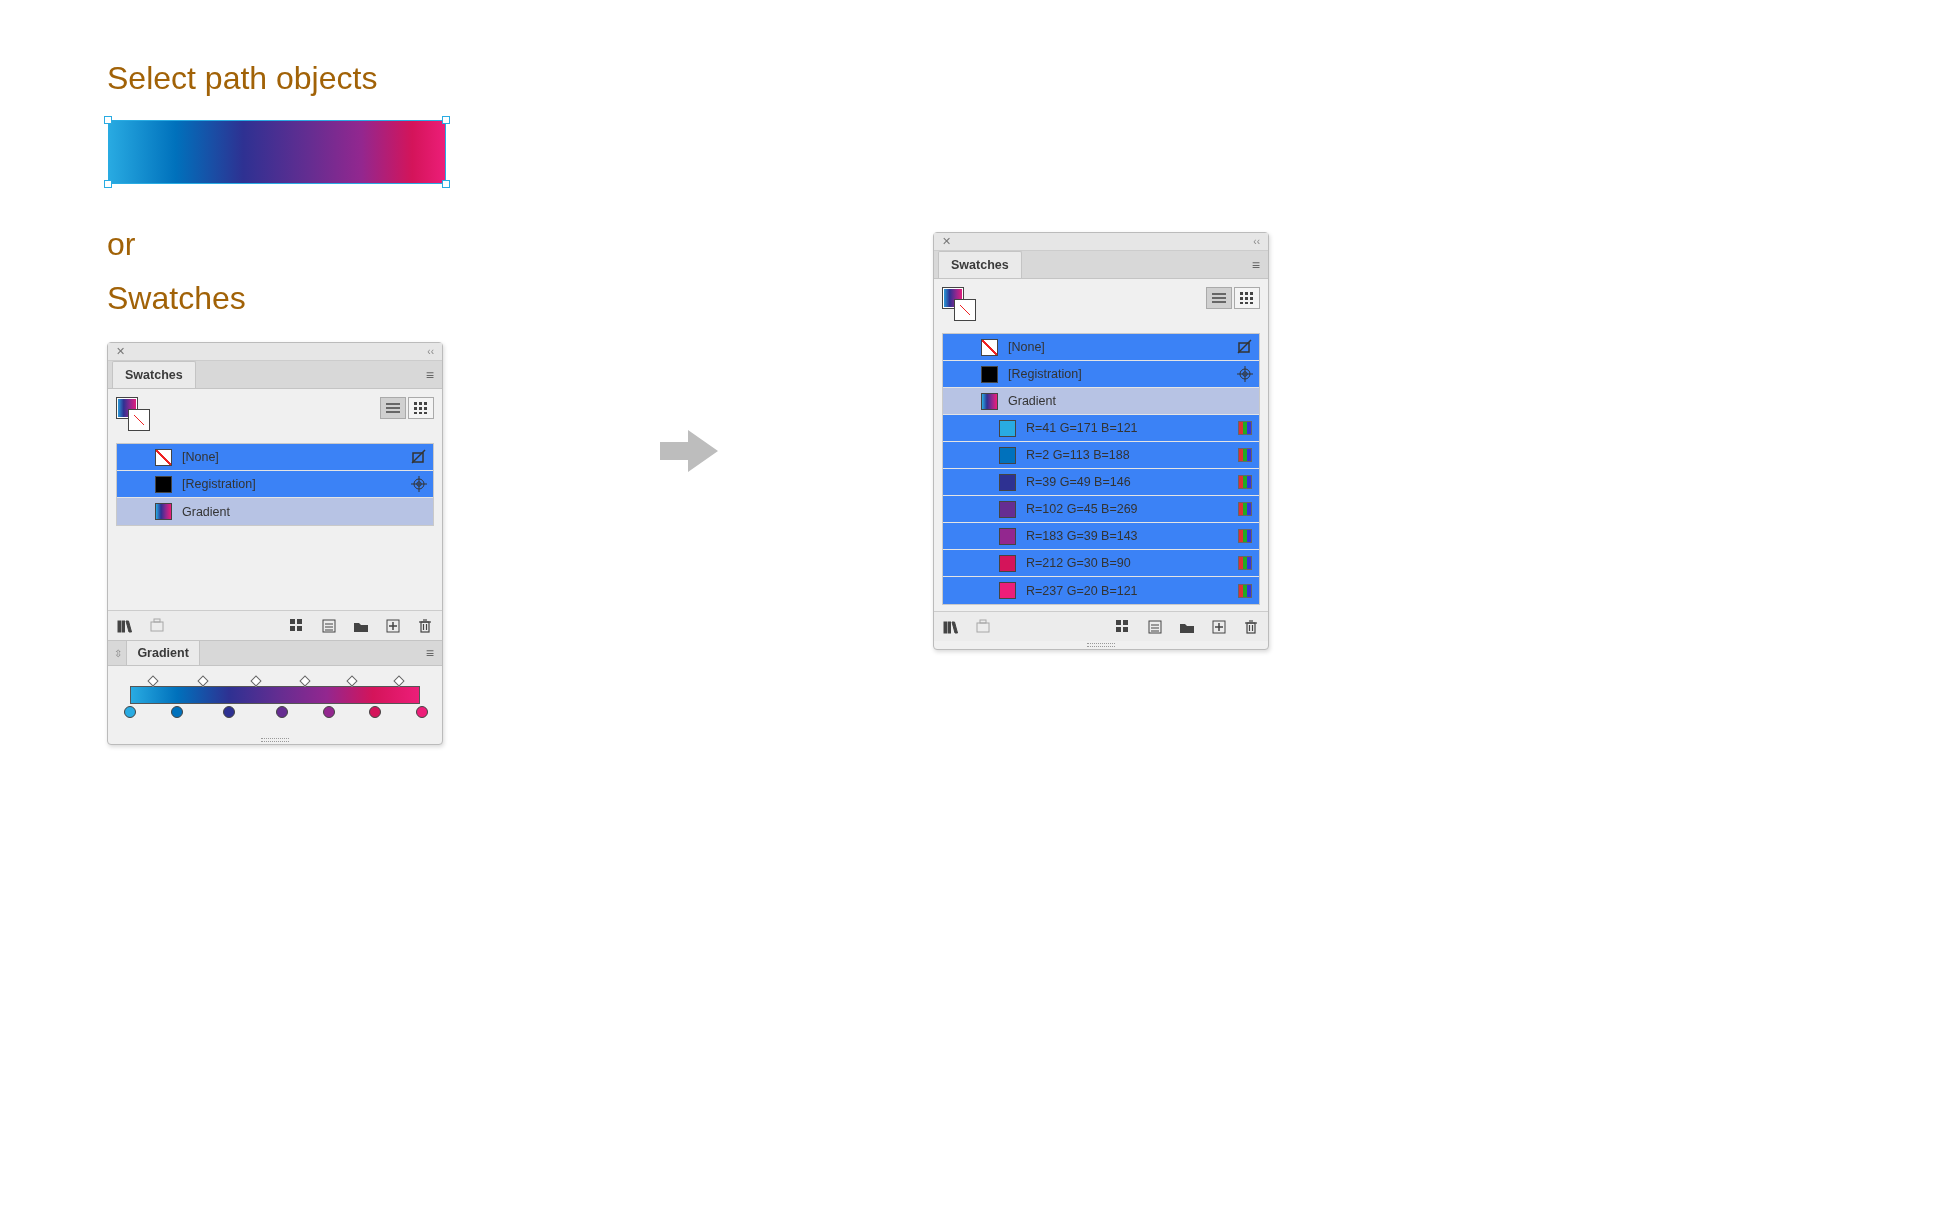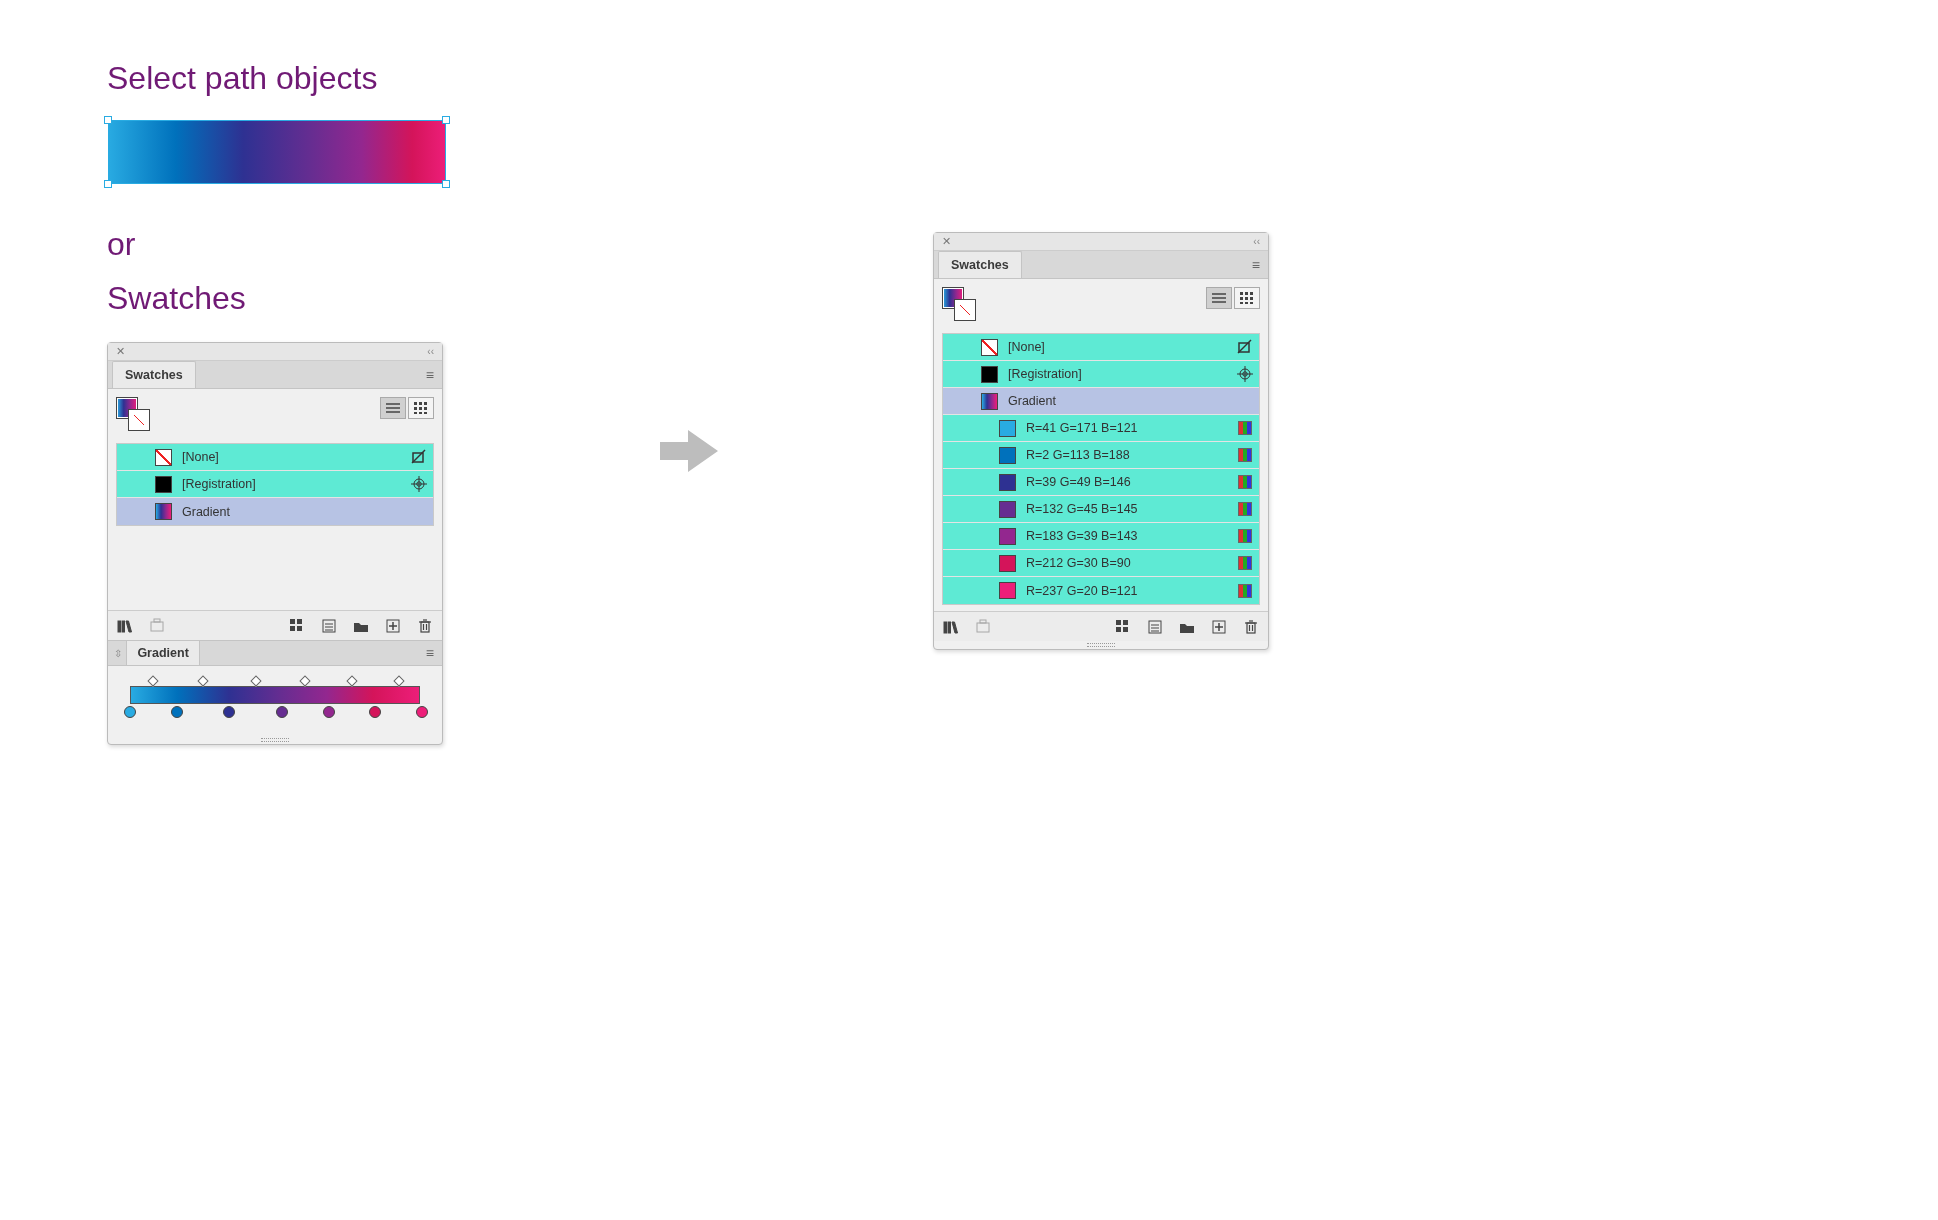--- a/index.html
+++ b/index.html
@@ -5,21 +5,21 @@
   * { box-sizing: border-box; }
   html, body { margin:0; padding:0; }
   body {
     width:1938px; height:1220px;
     background:#ffffff;
     font-family: -apple-system, "Segoe UI", "Helvetica Neue", Arial, sans-serif;
     color:#333;
     position:relative;
   }
 
-  .heading { position:absolute; font-size:32px; color:#701a75; font-weight:300; }
+  .heading { position:absolute; font-size:32px; color:#a16207; font-weight:300; }
 
   
   .sel-path {
     position:absolute; left:108px; top:120px; width:338px; height:64px;
     background: linear-gradient(90deg,
       #29abe2 0%, #0071bc 20%, #2e3192 40%,
       #662d91 60%, #93278f 75%, #d4145a 90%, #ed1e79 100%);
   }
   .sel-handle {
     position:absolute; width:8px; height:8px;
@@ -91,21 +91,21 @@
   }
 
   .view-toggle { display:flex; gap:2px; }
   .vt-btn {
     width:26px; height:22px; border:1px solid #aaa; background:#f4f4f4;
     display:flex; align-items:center; justify-content:center;
   }
   .vt-btn.active { background:#d0d0d0; }
 
   .list {
-    margin-top:8px; border:1px solid #c9c9c9; background:#5eead4;
+    margin-top:8px; border:1px solid #c9c9c9; background:#3b82f6;
     display:flex; flex-direction:column;
   }
   .list-row {
     display:flex; align-items:center; gap:10px;
     padding:3px 6px; height:27px;
     border-bottom:1px solid #e4e4e4;
   }
   .list-row:last-child{ border-bottom:none; }
   .list-row.selected { background:#b7c3e4; }
   .indent { width:22px; }
@@ -461,21 +461,21 @@
           <div class="sw" style="background: rgb(46, 49, 146);"></div>
           <div class="row-label">R=39 G=49 B=146</div>
           <div class="row-icon">
             <div class="rgb-marker"></div>
           </div>
         </div>
         <div class="list-row">
           <div class="indent"></div>
           <div class="indent" style="width: 8px;"></div>
           <div class="sw" style="background: rgb(102, 45, 145);"></div>
-          <div class="row-label">R=132 G=45 B=145</div>
+          <div class="row-label">R=102 G=45 B=269</div>
           <div class="row-icon">
             <div class="rgb-marker"></div>
           </div>
         </div>
         <div class="list-row">
           <div class="indent"></div>
           <div class="indent" style="width: 8px;"></div>
           <div class="sw" style="background: rgb(147, 39, 143);"></div>
           <div class="row-label">R=183 G=39 B=143</div>
           <div class="row-icon">

